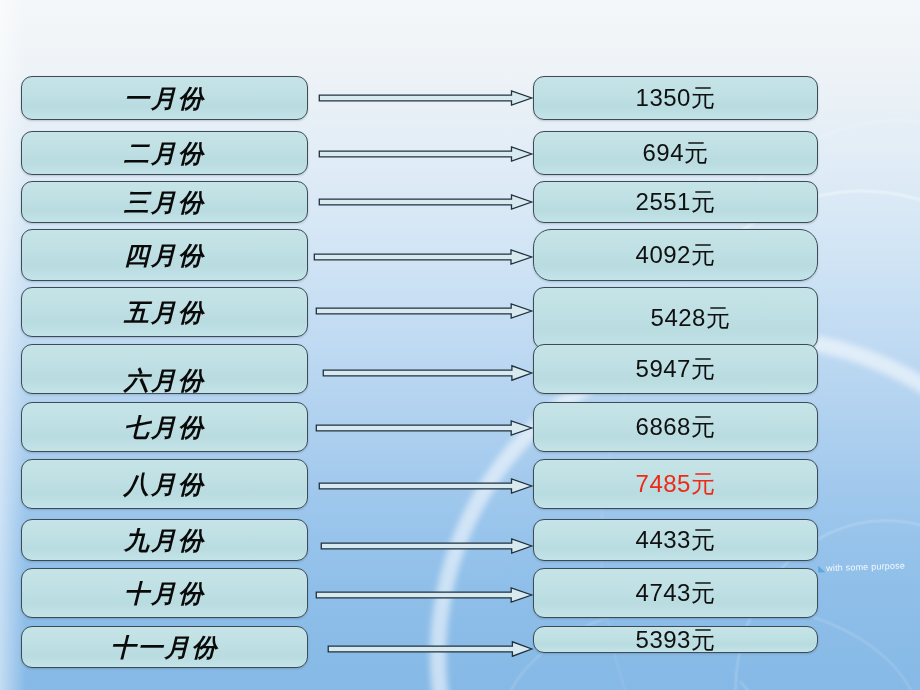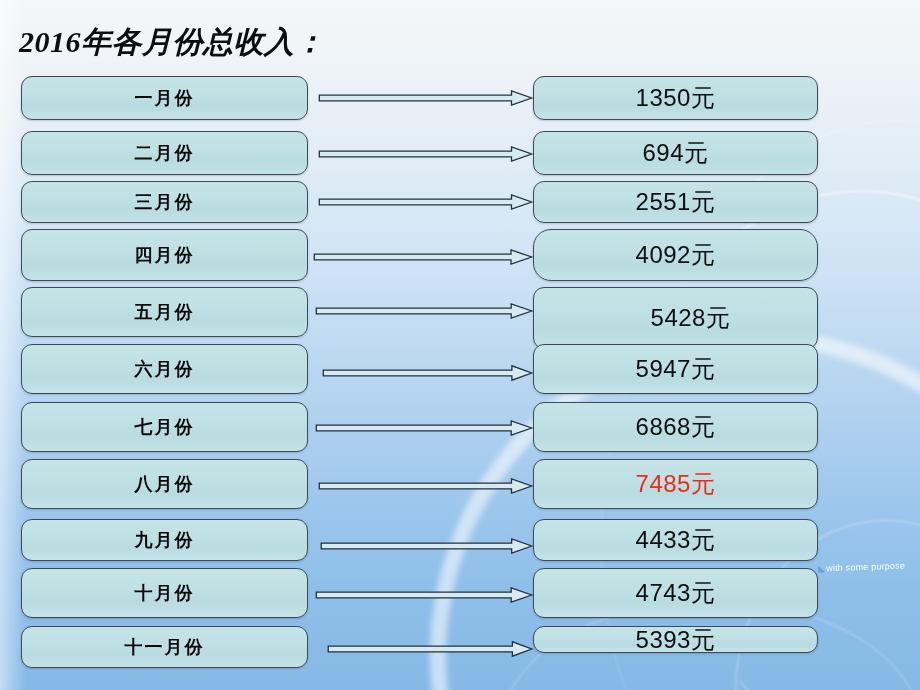--- a/index.html
+++ b/index.html
@@ -171,22 +171,23 @@
     left: 21px;
     width: 287px;
   }
   .box-value {
     left: 533px;
     width: 285px;
   }
 
   .month-label {
     font-family: "Liberation Serif", "DejaVu Serif", serif;
-    font-size: 18px;
+    font-size: 25px;
     font-weight: bold;
+    font-style: italic;
     color: #0a0a0a;
     letter-spacing: 2px;
     white-space: nowrap;
     line-height: 1;
   }
   .value-label {
     font-family: "Liberation Sans", "DejaVu Sans", sans-serif;
     font-size: 24px;
     font-weight: normal;
     color: #101010;
@@ -225,21 +226,20 @@
   <div class="swoosh-a"></div>
   <div class="swoosh-b"></div>
   <div class="swoosh-c"></div>
   <div class="swoosh-d"></div>
   <div class="swoosh-e"></div>
 
   <div class="watermark">
     <span class="wm-mark">◣</span><span>with some purpose</span>
   </div>
 
-  <div class="title">2016年各月份总收入：</div>
 
   <div class="rows" id="rows-container">
       <div class="row" style="top: 0px;">
         <div class="box box-month" style="top: 76px; height: 44px;">
           <span class="month-label">一月份</span>
         </div>
         <div class="arrow" style="left: 318px; width: 215px; top: 90px;">
           <svg viewBox="0 0 100 16" preserveAspectRatio="none" aria-hidden="true">
             <path class="arrow-shape" d="M0.6,5.2 L90,5.2 L90,0.8 L99.4,8 L90,15.2 L90,10.8 L0.6,10.8 Z"></path>
           </svg>
@@ -294,21 +294,21 @@
         <div class="arrow" style="left: 315px; width: 218px; top: 303px;">
           <svg viewBox="0 0 100 16" preserveAspectRatio="none" aria-hidden="true">
             <path class="arrow-shape" d="M0.6,5.2 L90,5.2 L90,0.8 L99.4,8 L90,15.2 L90,10.8 L0.6,10.8 Z"></path>
           </svg>
         </div>
         <div class="box box-value" style="top: 287px; height: 62px; padding-left: 30px;">
           <span class="value-label">5428元</span>
         </div>
       </div>
       <div class="row" style="top: 0px;">
-        <div class="box box-month" style="top: 344px; height: 50px;">
+        <div class="box box-month" style="top: 344px; height: 50px; align-items: flex-end;">
           <span class="month-label">六月份</span>
         </div>
         <div class="arrow" style="left: 322px; width: 211px; top: 365px;">
           <svg viewBox="0 0 100 16" preserveAspectRatio="none" aria-hidden="true">
             <path class="arrow-shape" d="M0.6,5.2 L90,5.2 L90,0.8 L99.4,8 L90,15.2 L90,10.8 L0.6,10.8 Z"></path>
           </svg>
         </div>
         <div class="box box-value" style="top: 344px; height: 50px;">
           <span class="value-label">5947元</span>
         </div>

